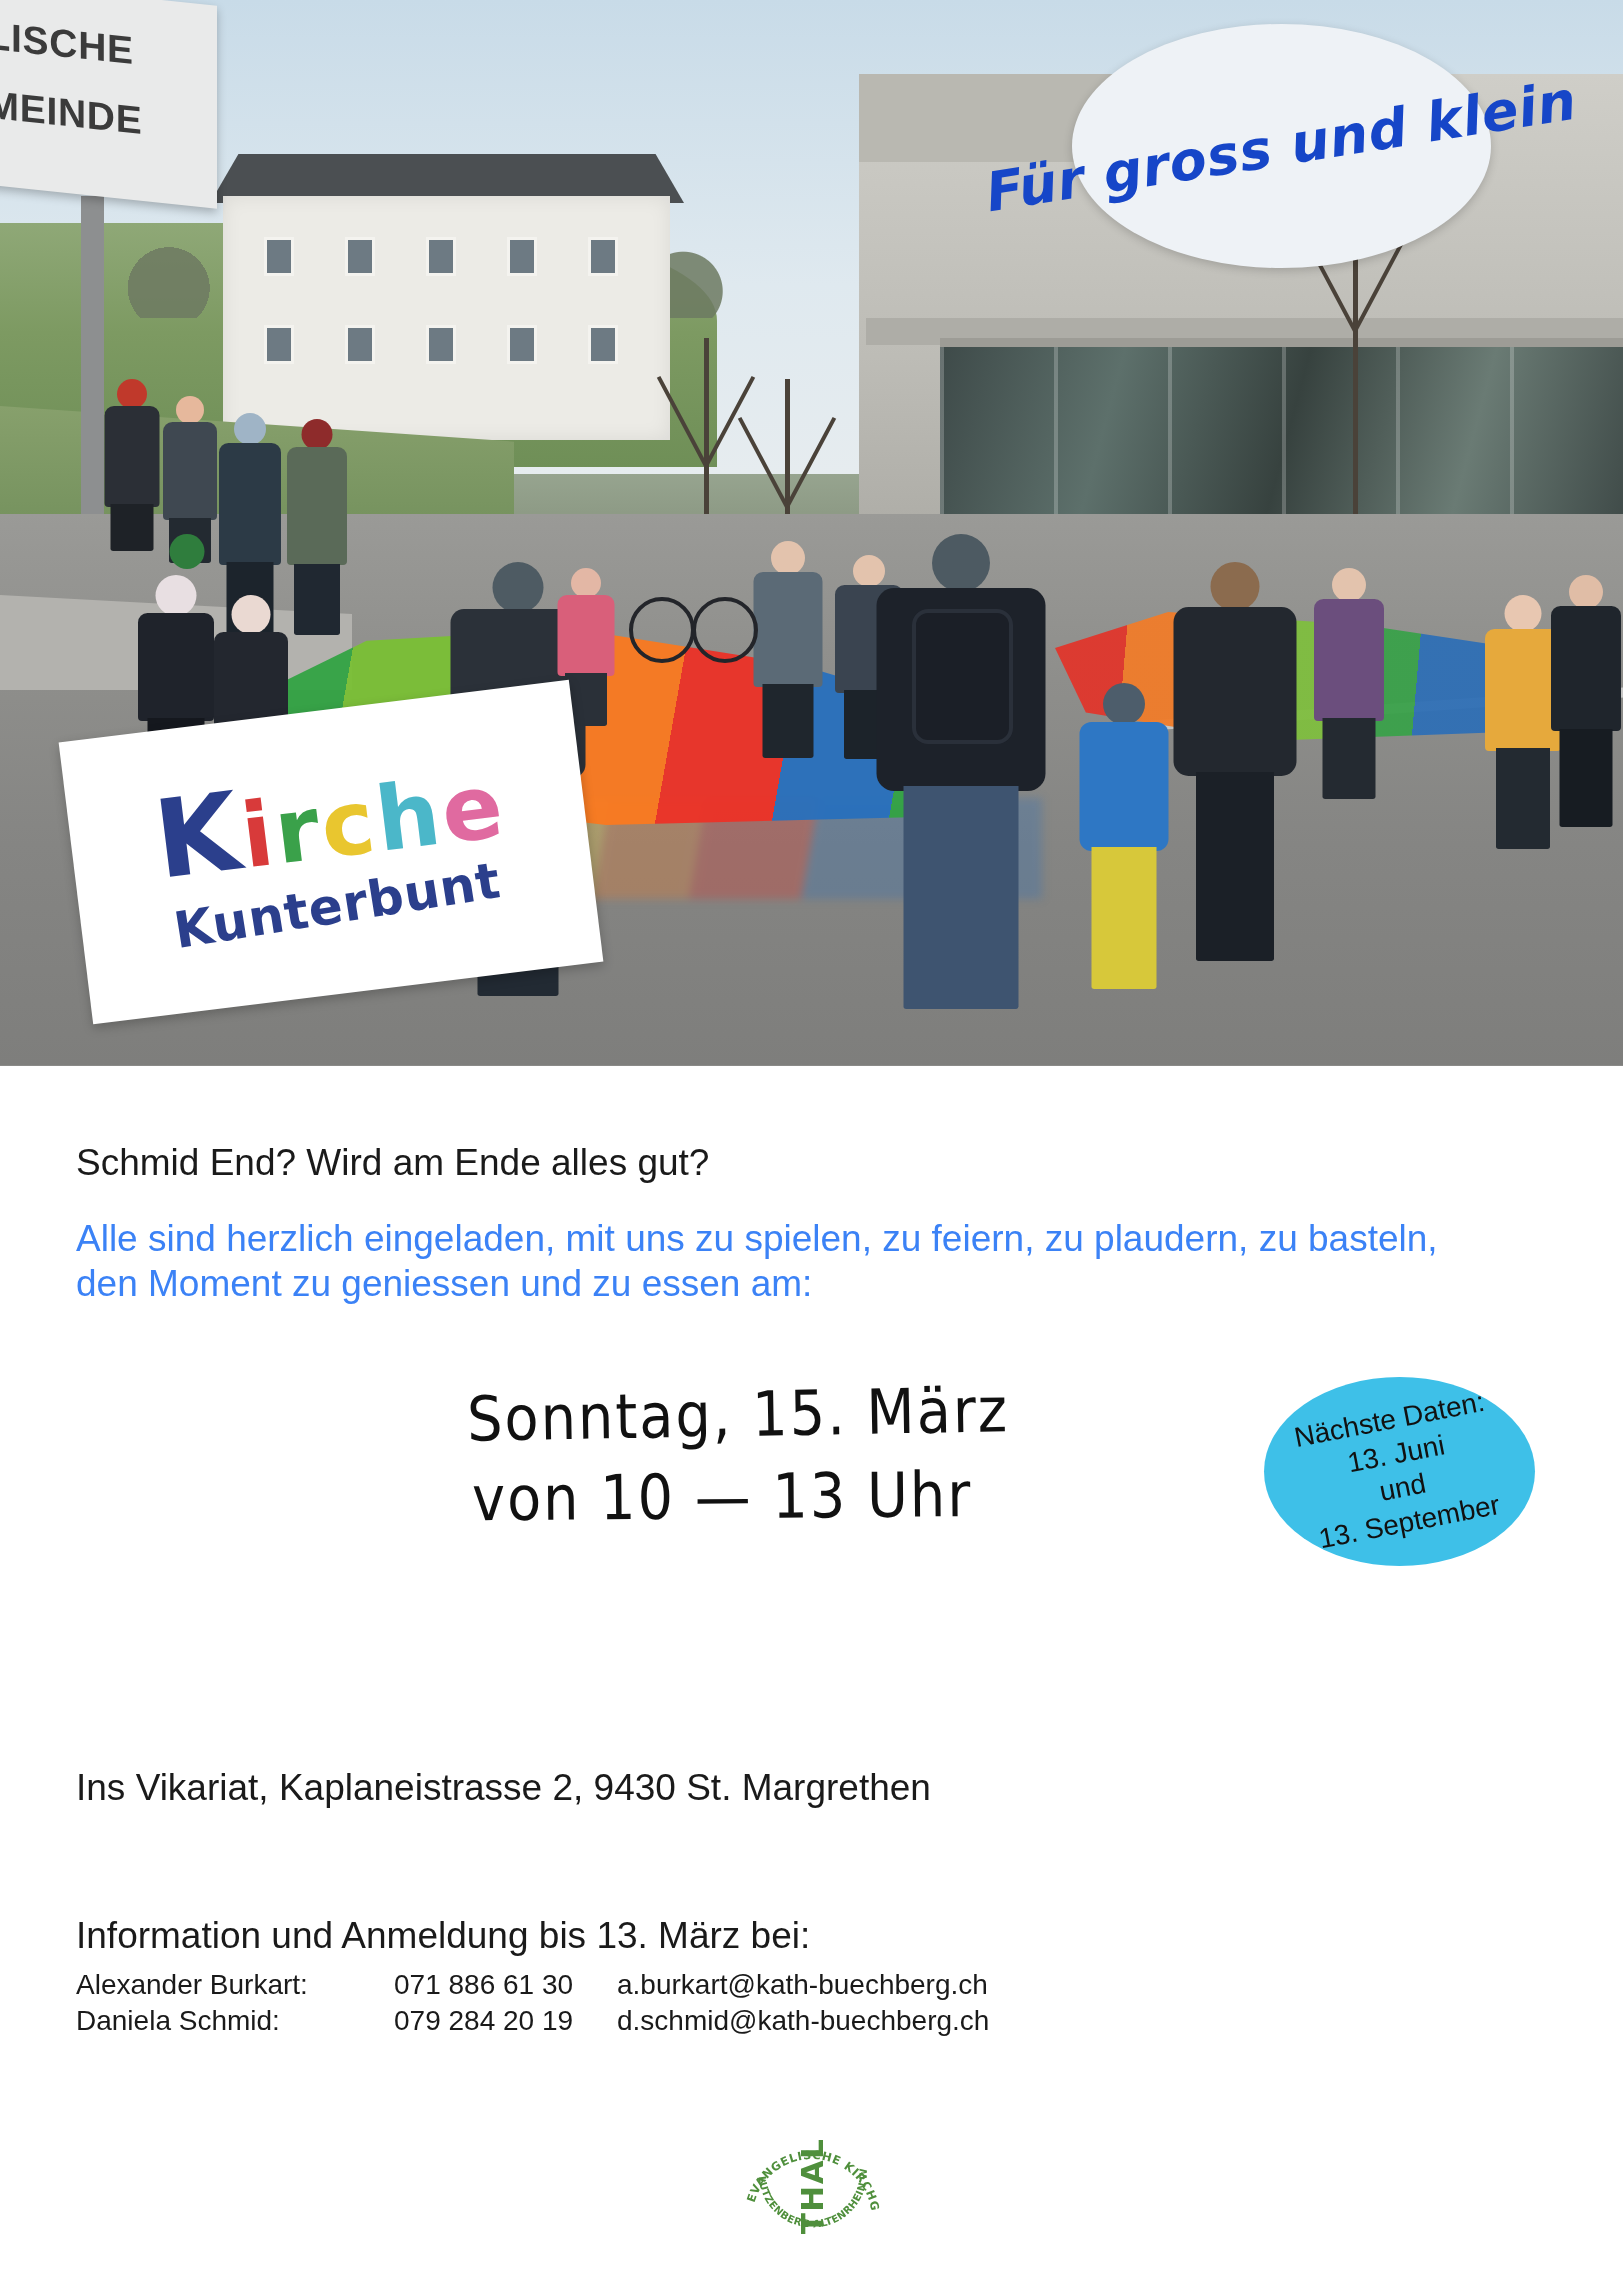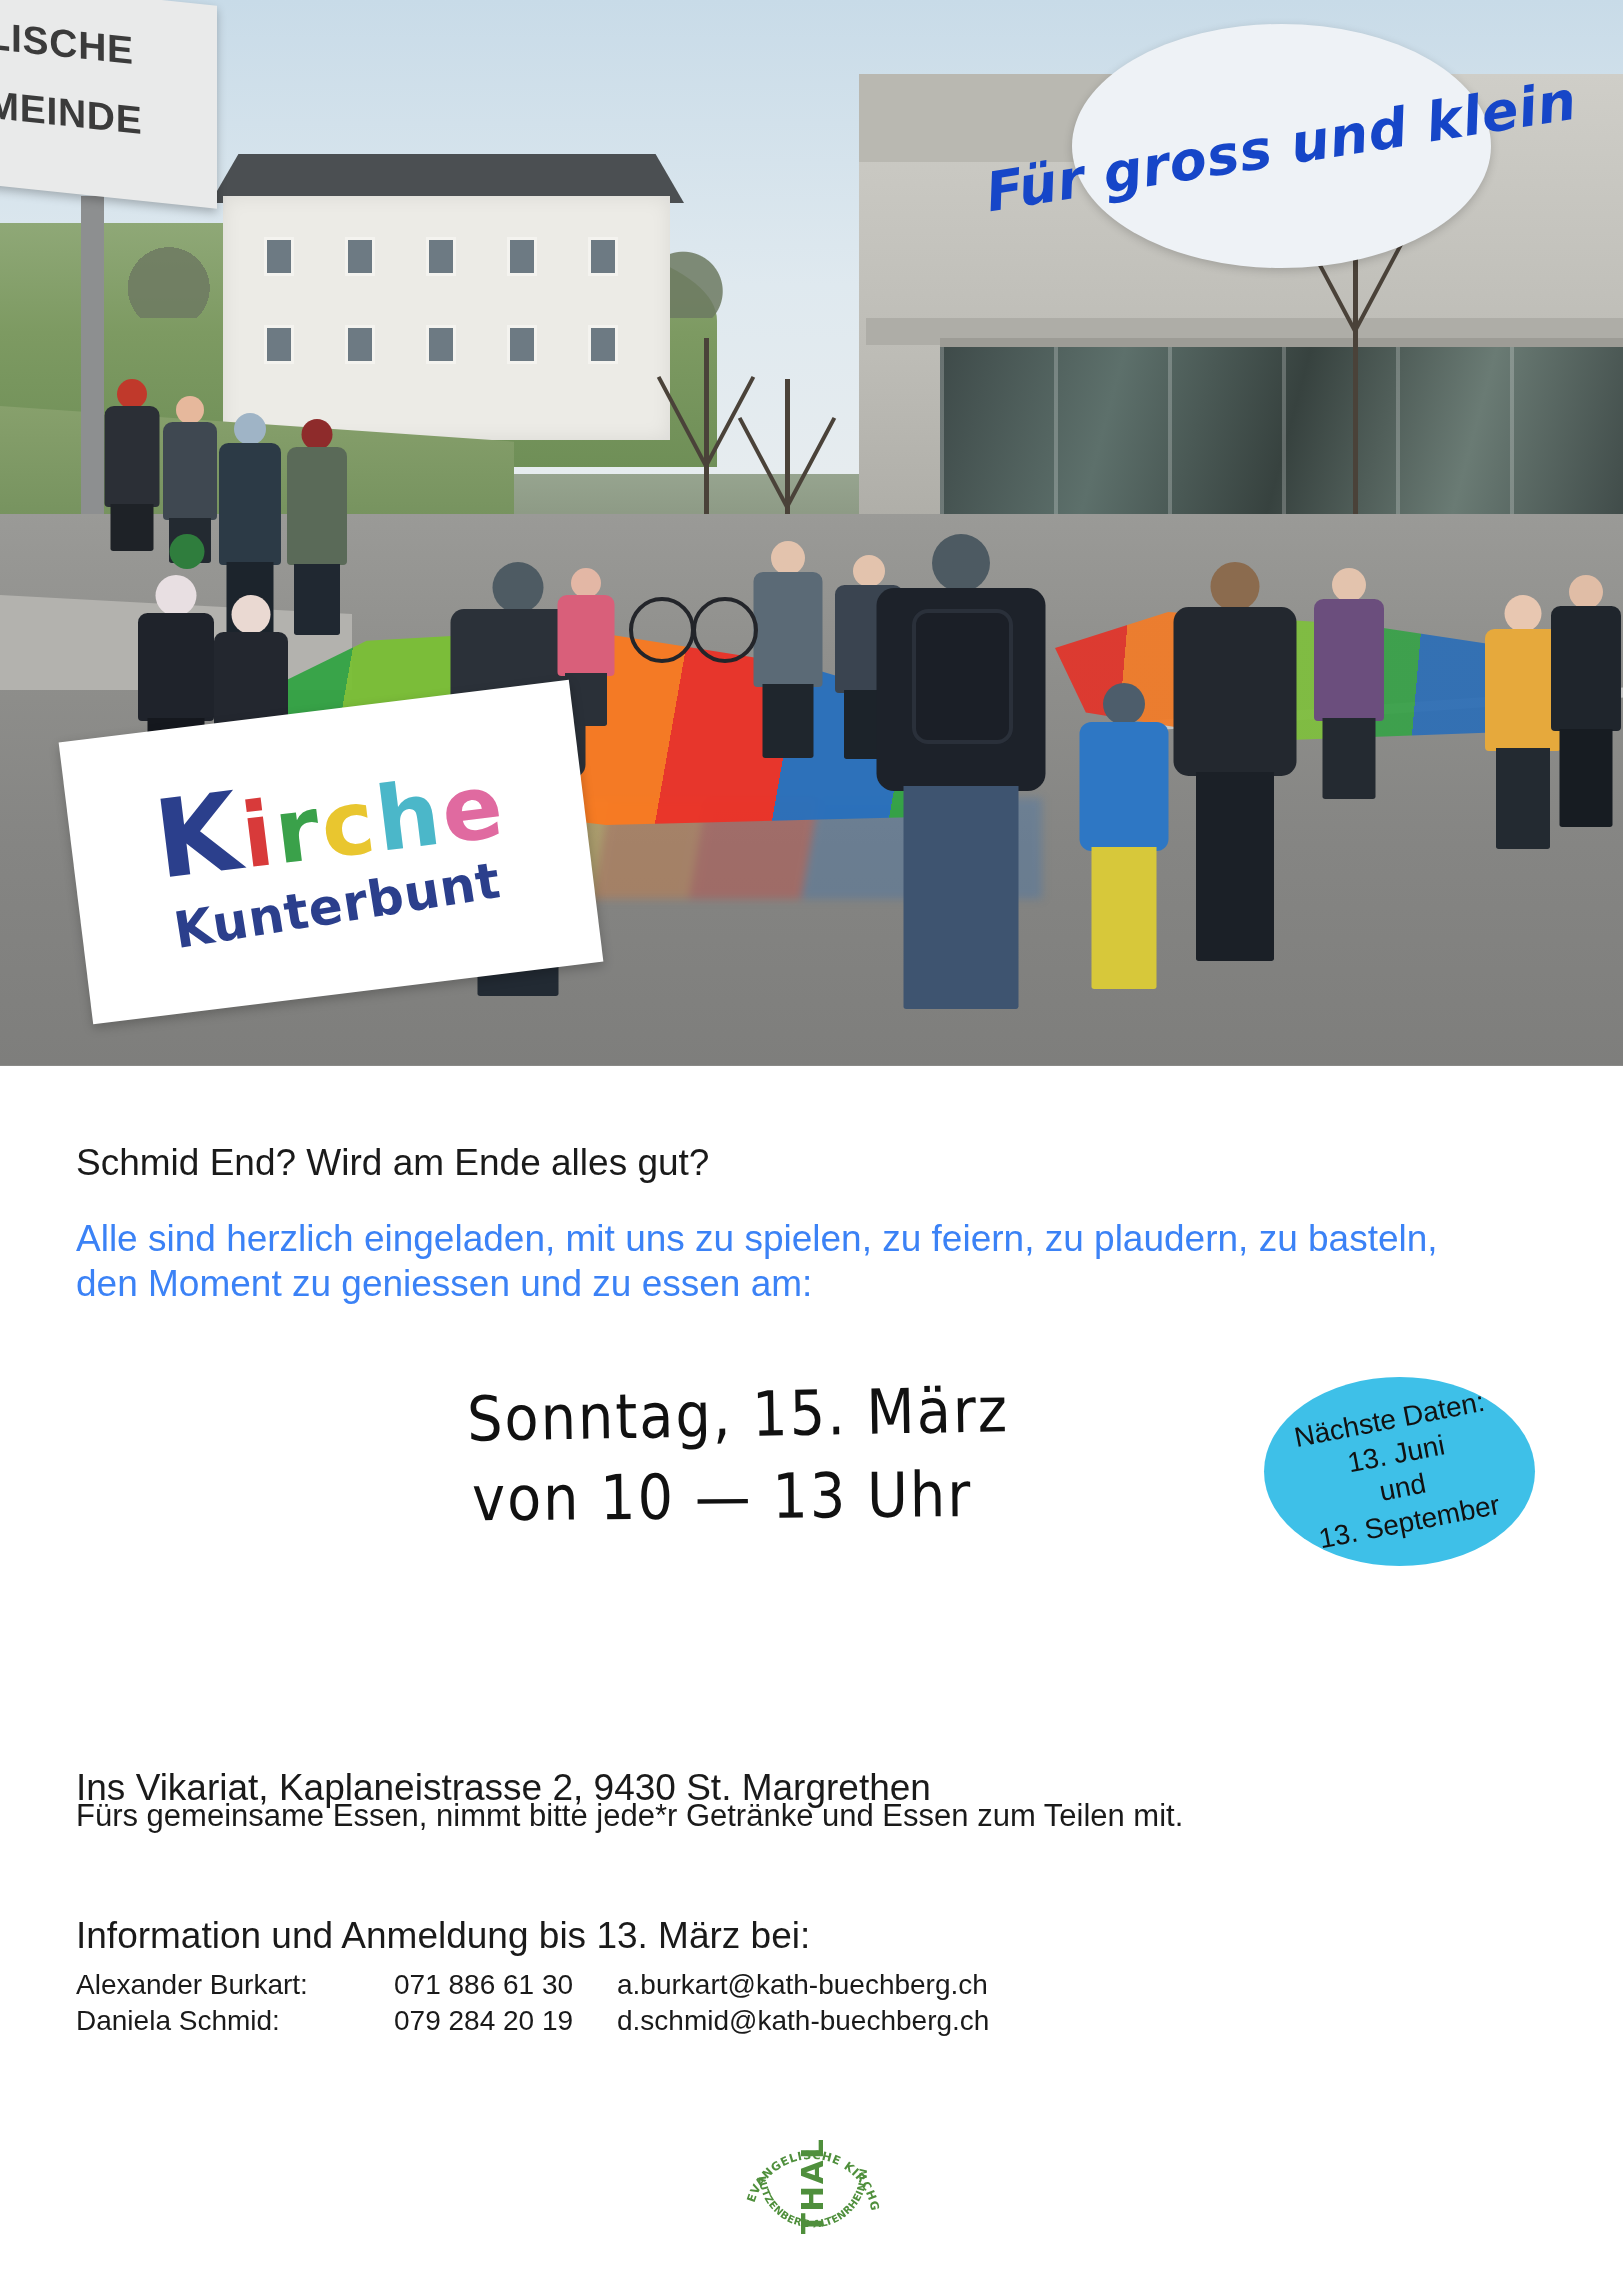--- a/index.html
+++ b/index.html
@@ -598,21 +598,20 @@
   <div class="next-dates">
     <div class="nd-inner">
       <div>Nächste Daten:</div>
       <div>13. Juni</div>
       <div>und</div>
       <div>13. September</div>
     </div>
   </div>
 
   <div class="addr">Ins Vikariat, Kaplaneistrasse 2, 9430 St. Margrethen</div>
-  <div class="addr-sub">Fürs gemeinsame Essen, nimmt bitte jede*r Getränke und Essen zum Teilen mit.</div>
 
   <div class="info-title">Information und Anmeldung bis 13. März bei:</div>
 
   <div class="contacts">
     <table>
       <tbody>
           <tr>
         <td class="c-name">Alexander Burkart:</td>
         <td class="c-phone">071 886 61 30</td>
         <td>a.burkart@kath-buechberg.ch</td>

